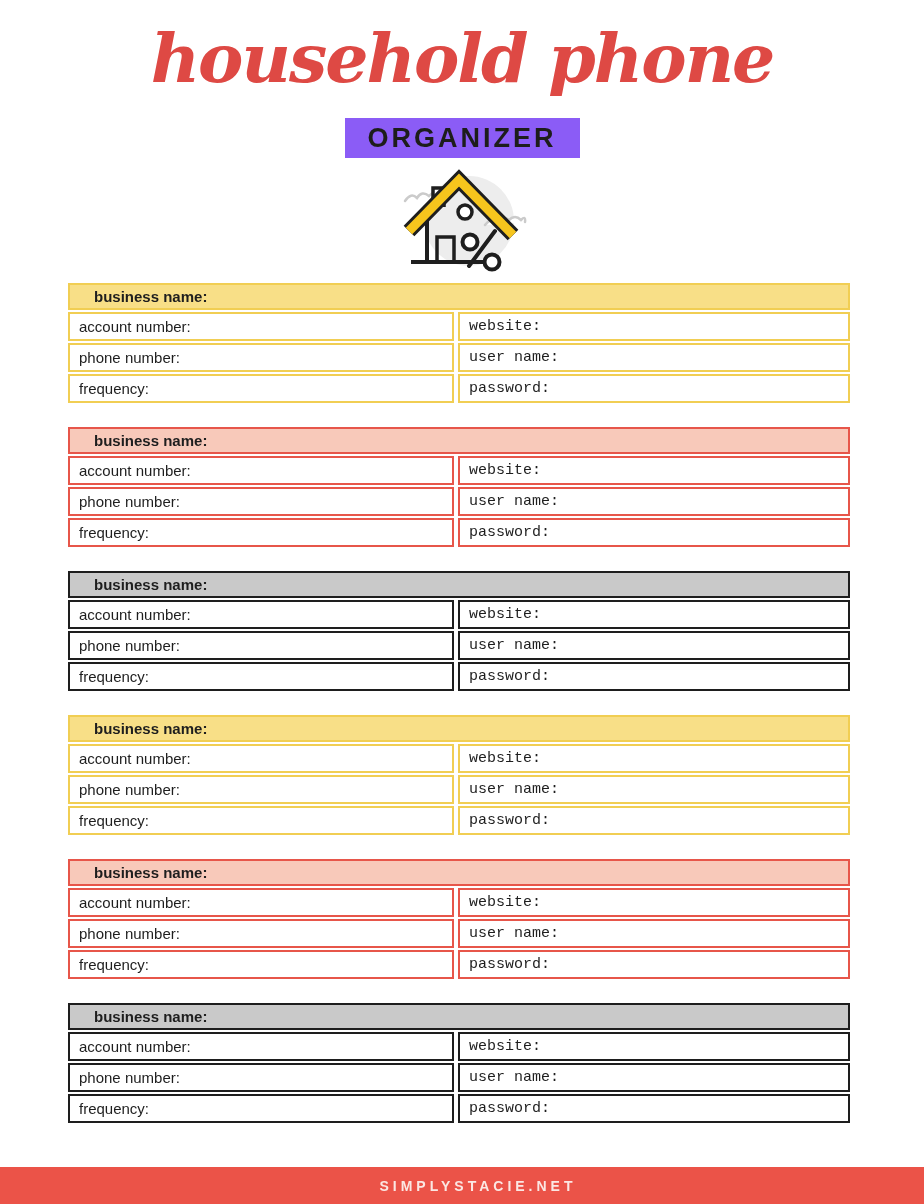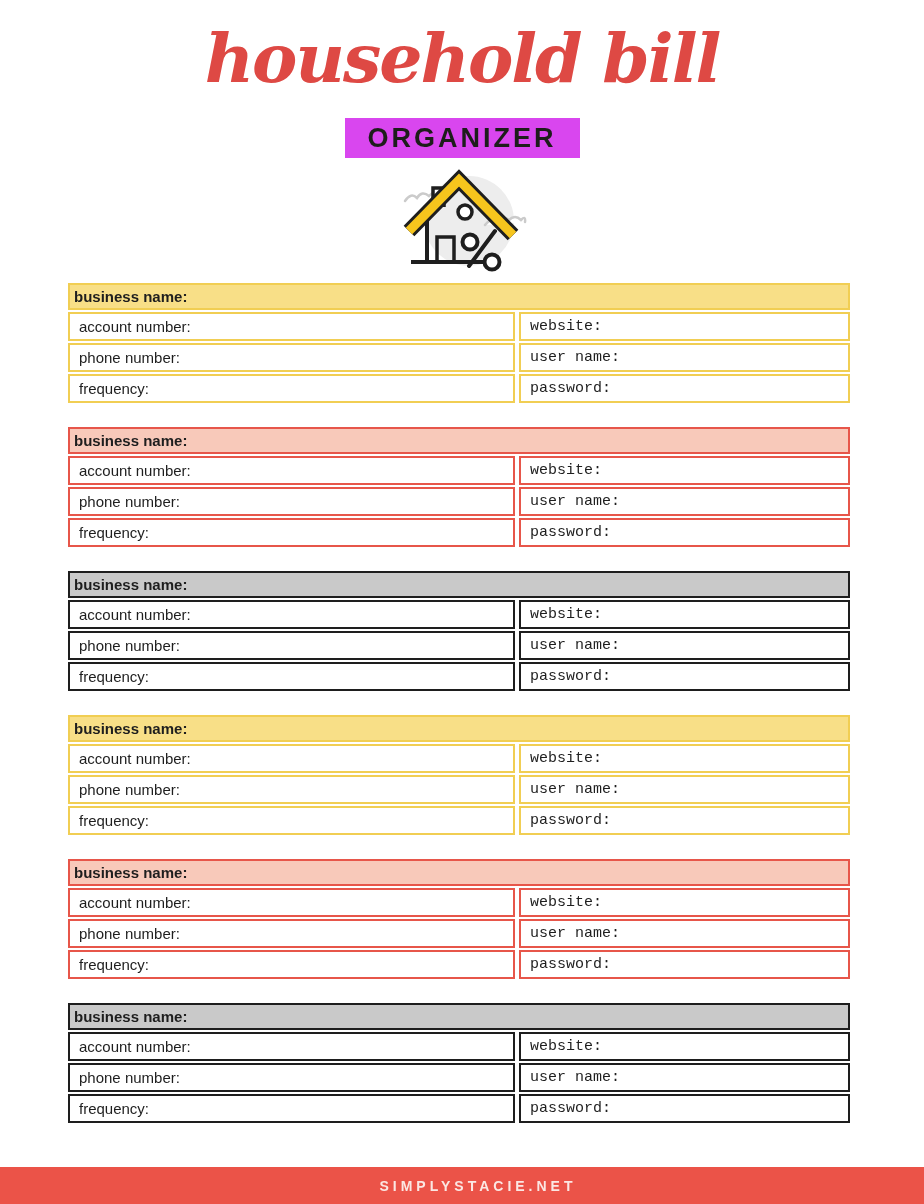--- a/index.html
+++ b/index.html
@@ -26,21 +26,21 @@
     line-height: 1.0;
   }
   .badge-wrap {
     position: absolute;
     top: 118px; left: 0; right: 0;
     text-align: center;
     z-index: 1;
   }
   .badge {
     display: inline-block;
-    background: #d946ef;
+    background: #8b5cf6;
     color: #1D1D1B;
     font-weight: bold;
     font-size: 27px;
     letter-spacing: 3px;
     line-height: 40px;
     height: 40px;
     padding: 0 23px;
   }
   .icon-wrap {
     position: absolute;
@@ -61,41 +61,41 @@
   .theme-yellow { --bc: #F1CE53; --hb: #F8DF87; }
   .theme-red    { --bc: #E7564A; --hb: #F8C9BA; }
   .theme-gray   { --bc: #1E1E1E; --hb: #C9C9C9; }
 
   .t-header {
     height: 27px;
     border: 2px solid var(--bc);
     background: var(--hb);
     display: flex;
     align-items: center;
-    padding-left: 4px;
+    padding-left: 24px;
     font-weight: bold;
     font-size: 15px;
     color: #1E1E1E;
   }
   .t-row {
     display: flex;
     gap: 4px;
     margin-top: 2px;
   }
   .t-cell {
     height: 29px;
     border: 2px solid var(--bc);
     background: #ffffff;
     display: flex;
     align-items: center;
     padding-left: 9px;
     font-size: 15px;
     color: #1E1E1E;
   }
-  .t-cell.left  { width: 447px; flex: none; }
+  .t-cell.left  { width: 386px; flex: none; }
   .t-cell.right { flex: 1; font-family: Liberation Mono, monospace; }
 
   
   .footer {
     position: absolute;
     left: 0; bottom: 0;
     width: 100%;
     height: 37px;
     background: #EB5348;
     display: flex;
@@ -106,21 +106,21 @@
     color: #FBE7E3;
     font-weight: bold;
     font-size: 14px;
     letter-spacing: 4px;
     margin-left: 32px;
   }
 </style>
 </head>
 <body>
 
-<div class="title-script">household bill</div>
+<div class="title-script">household phone</div>
 
 <div class="badge-wrap">
   <span class="badge">ORGANIZER</span>
 </div>
 
 <div class="icon-wrap">
   <svg width="130" height="118" viewBox="0 0 130 118" aria-hidden="true">
 
     <circle cx="72" cy="58" r="45" fill="#EDEDED"></circle>
 

